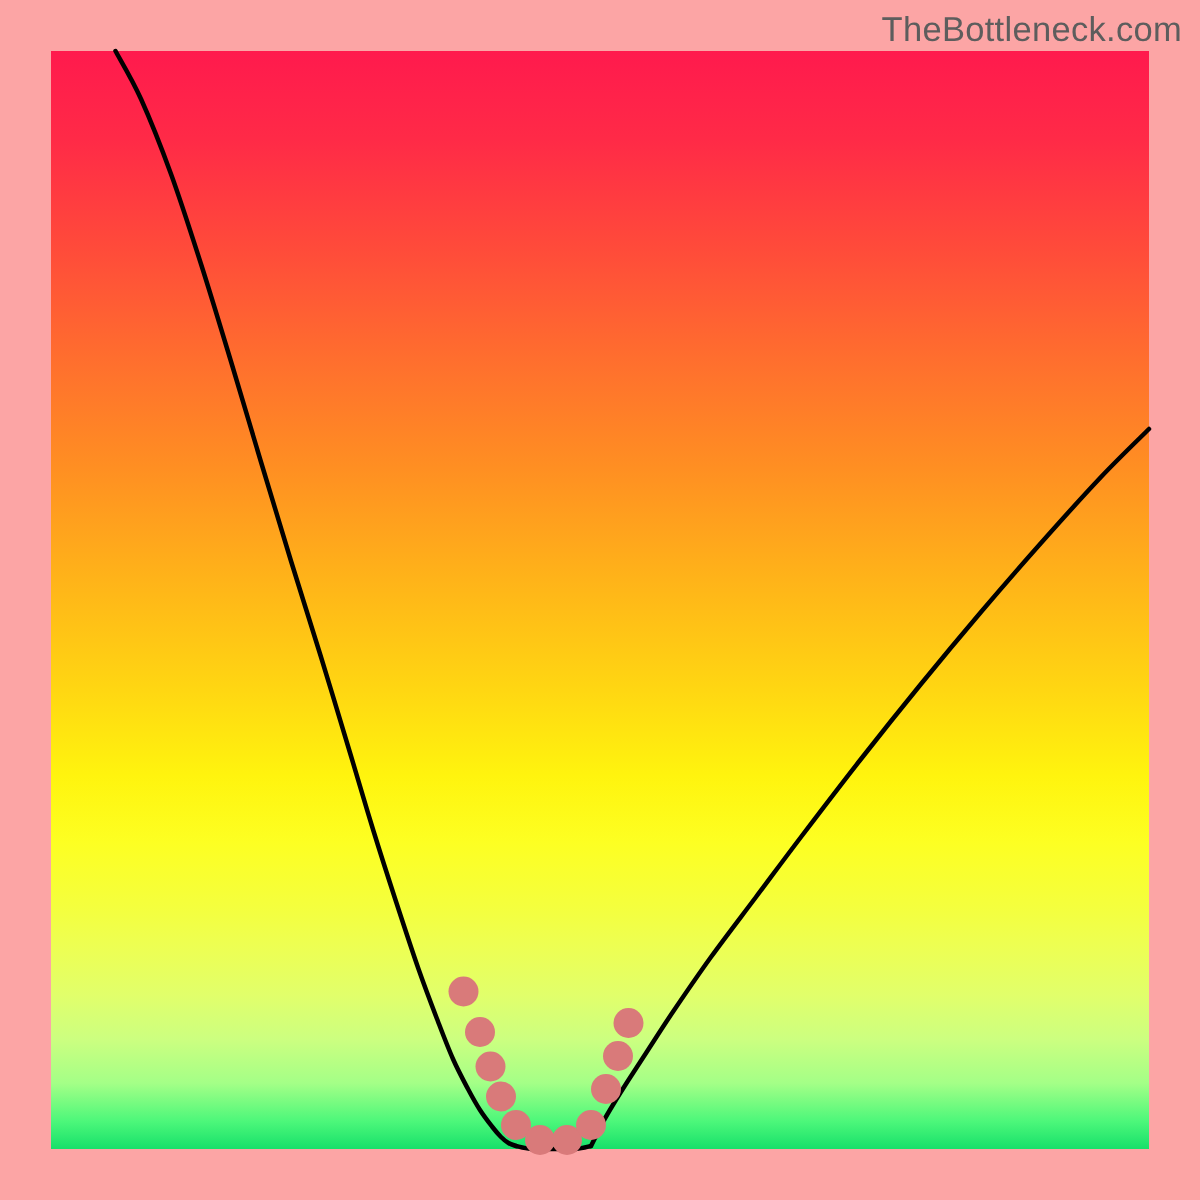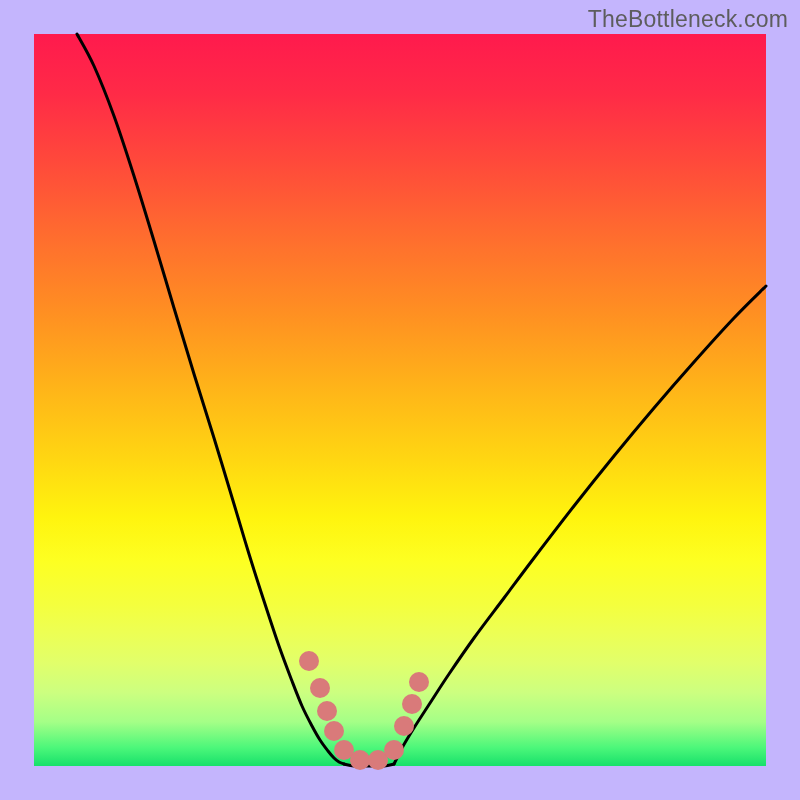--- a/index.html
+++ b/index.html
@@ -10,21 +10,21 @@
     background: #000;
     overflow: hidden;
     font-family: Arial, Helvetica, sans-serif;
   }
   .frame {
     position: absolute;
     left: 0;
     top: 0;
     width: 800px;
     height: 800px;
-    background: #c4b5fd;
+    background: #fca5a5;
   }
   .plot-area {
     position: absolute;
     left: 34px;
     top: 34px;
     width: 732px;
     height: 732px;
     
     background: linear-gradient(
       to bottom,

